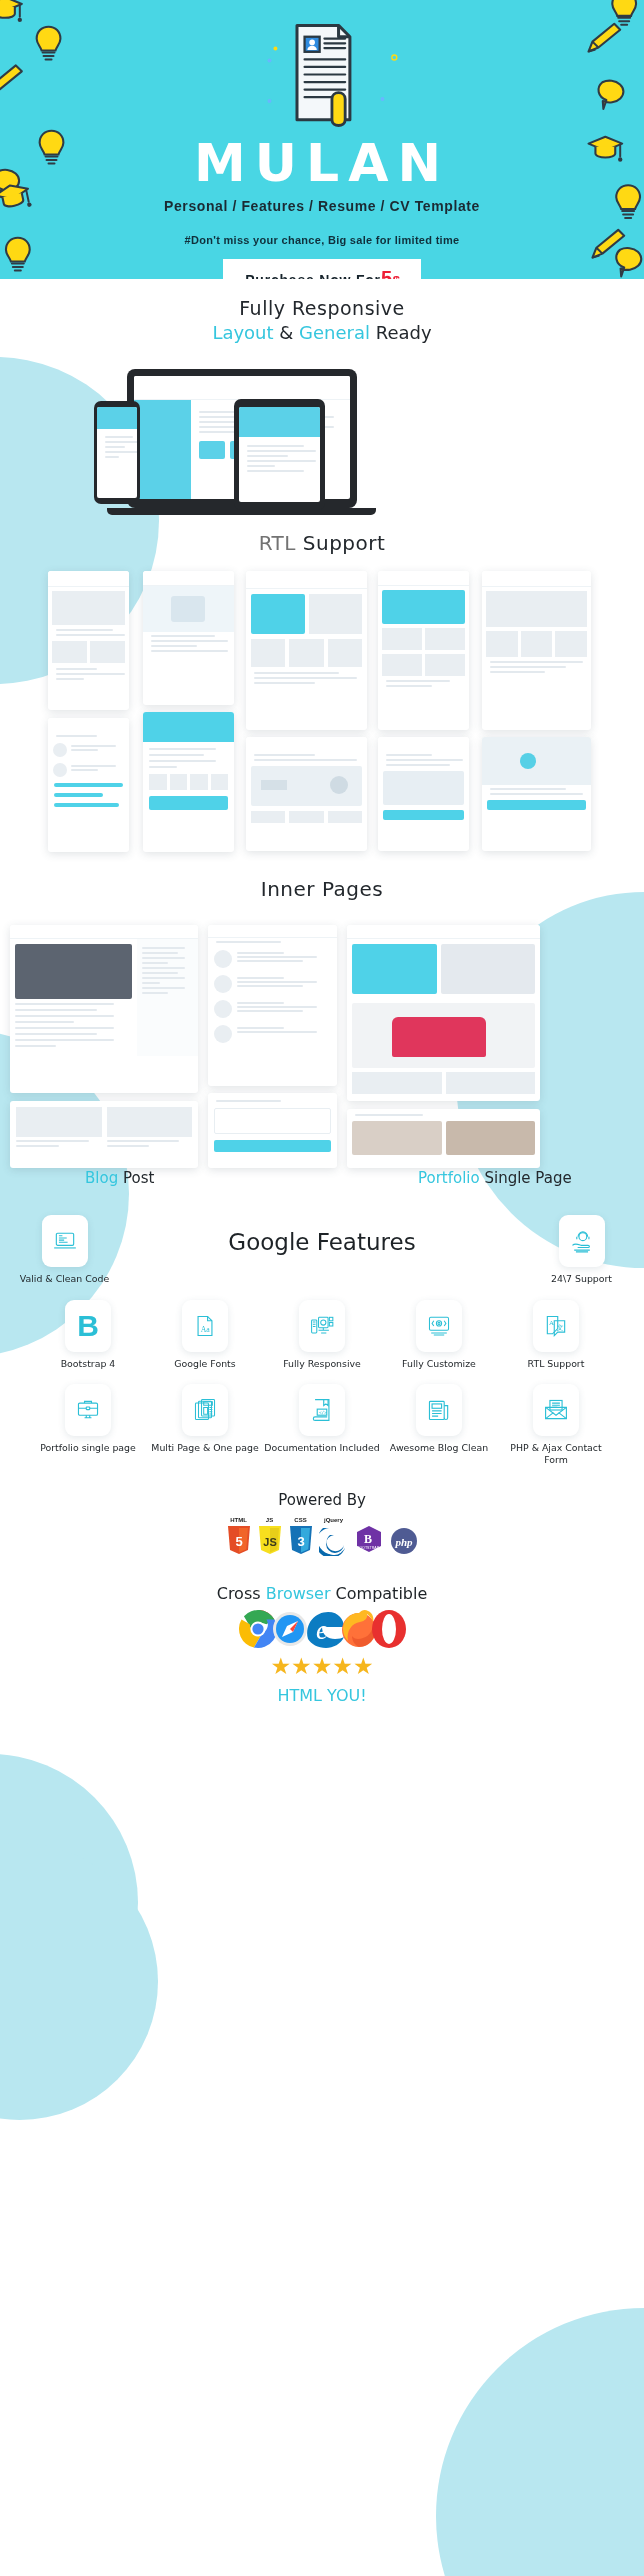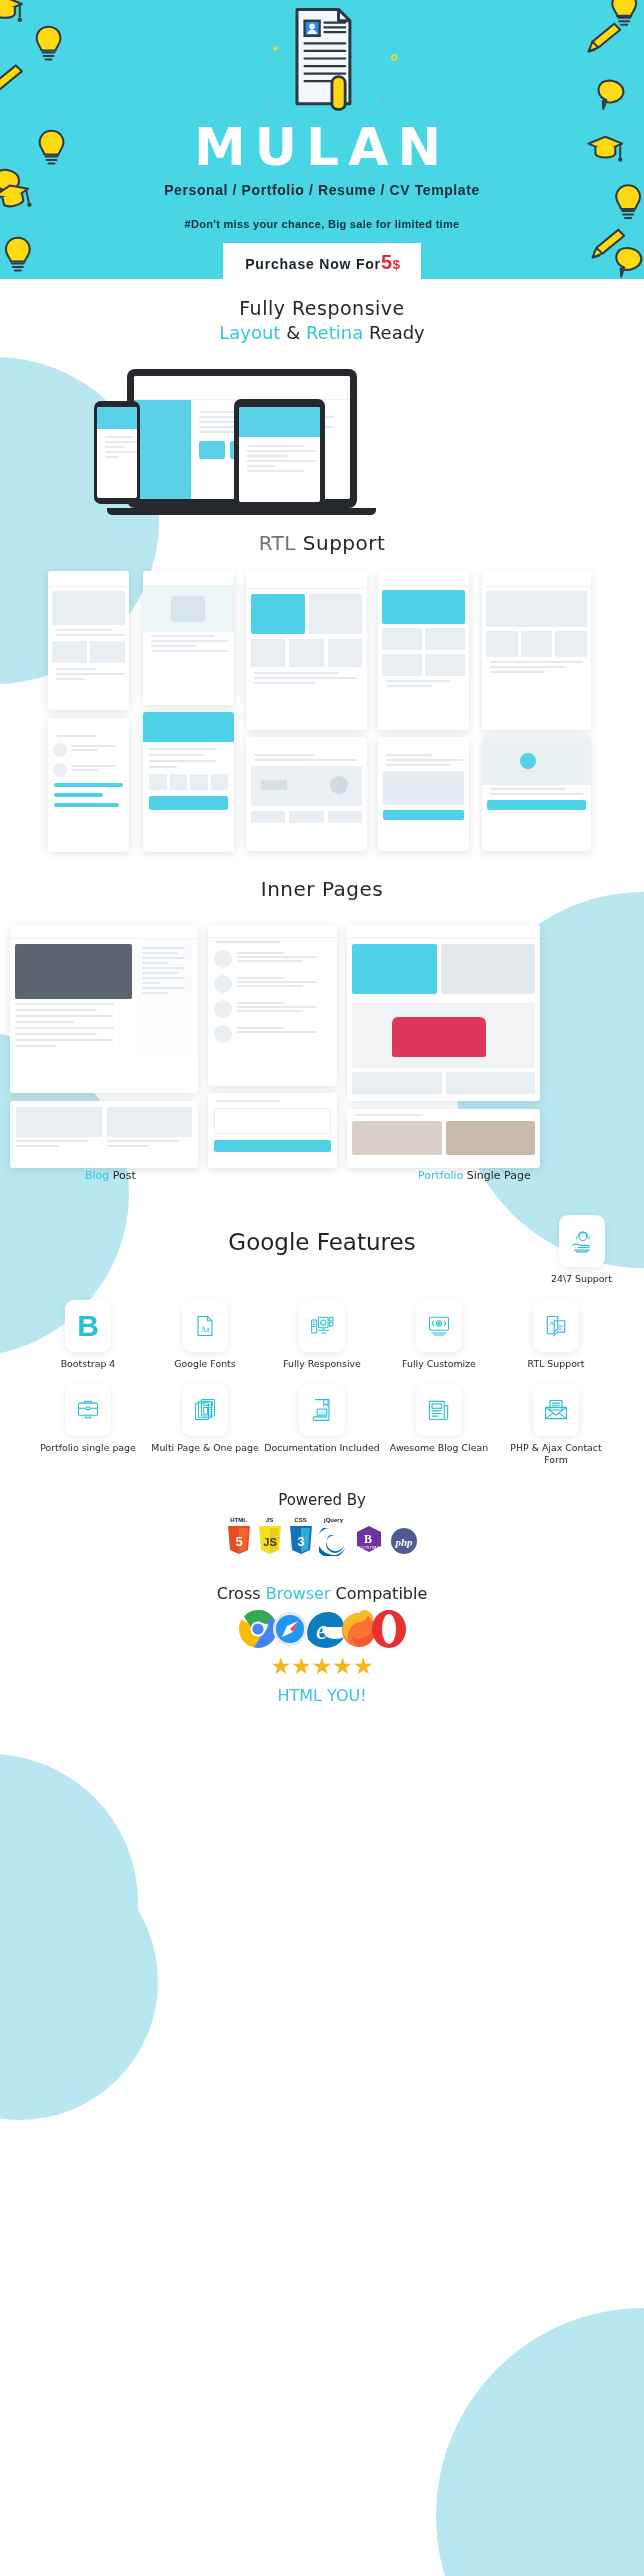--- a/index.html
+++ b/index.html
@@ -8,21 +8,21 @@
     background:#ffffff; font-family:"DejaVu Sans", sans-serif;
   }
   .page { width:644px; height:2576px; position:relative; overflow:hidden; }
 
   
   .hero {
     position:relative; width:644px; height:279px;
     background:#49d6e4; overflow:hidden;
   }
   .hero-pattern { position:absolute; inset:0; pointer-events:none; }
-  .hero-inner { position:relative; z-index:3; text-align:center; padding-top:0; }
+  .hero-inner { position:relative; z-index:3; text-align:center; padding-top:16px; }
   .doc-icon { width:85px; height:117px; margin:0 auto; display:block; }
   .brand {
     font-family:"DejaVu Sans", sans-serif;
     font-size:52px; font-weight:700; color:#ffffff;
     letter-spacing:9px; line-height:1; margin-top:4px;
   }
   .tagline {
     font-family:"Liberation Sans", sans-serif;
     font-size:14px; font-weight:700; color:#1b2a33;
     letter-spacing:0.6px; margin-top:9px;
@@ -84,21 +84,21 @@
   }
   .ph { background:#e9eef2; }
   .ln { background:#e3e9ee; height:2px; border-radius:1px; margin:3px 8px; }
   .ln.w50{width:50%} .ln.w70{width:70%} .ln.w35{width:35%} .ln.w85{width:85%}
   .cy-bar { background:#4fd2e8; }
 
   
   .inner-wrap { position:relative; margin-top:12px; height:248px; }
   .caption {
     font-family:"DejaVu Sans", sans-serif;
-    font-size:11px; color:#23282d; position:absolute;
+    font-size:15px; color:#23282d; position:absolute;
   }
   .caption .cy { color:#35c6de; }
 
   
   .feat-title {
     text-align:center; font-family:"DejaVu Sans", sans-serif;
     font-size:23px; color:#1e2327; margin-top:0;
   }
   .feat-grid { display:flex; flex-wrap:wrap; justify-content:center; }
   .feat {
@@ -207,34 +207,34 @@
             <path d="M26,52 h43"></path>
             <path d="M26,60 h43"></path>
           <path d="M26,68 h43"></path>
             <path d="M26,76 h43"></path>
             <path d="M26,84 h33"></path>
         </g>
         <path d="M55,86 c0,-9 14,-9 14,0 v22 c0,8 -14,8 -14,0 Z" fill="#ffd913" stroke="#2b3942" stroke-width="3"></path>
       </svg>
 
       <div class="brand">MULAN</div>
-      <div class="tagline">Personal / Portfolio / Resume / CV  Template</div>
+      <div class="tagline">Personal / Features / Resume / CV  Template</div>
       <div class="sale-line">#Don't miss your chance, Big sale for limited time</div>
       <button class="buy-btn">
         <span>Purchase Now For</span><span class="price">5</span><span class="cur">$</span>
       </button>
     </div>
   </section>
 
   <div class="circle" style="left:-168px; top:357px; width:327px; height:327px;"></div>
 
   <section class="content" style="padding-top:18px;">
     <div class="sec-title">Fully Responsive</div>
     <div class="sec-sub">
-      <span class="cy">Layout</span><span> &amp; </span><span class="cy">Retina</span><span> Ready</span>
+      <span class="cy">Layout</span><span> &amp; </span><span class="cy">General</span><span> Ready</span>
     </div>
 
     <div class="devices" style="height:166px;">
       <div class="dev lap">
         <div class="scr">
           <div class="mini-hdr" style="height:24px;background:#ffffff;border-bottom:1px solid #eef3f6;"></div>
           <div style="display:flex;height:99px;">
             <div style="width:57px;background:#5bd1e8;"></div>
             <div style="flex:1;padding-top:8px;">
               <div class="ln w50"></div>
@@ -552,20 +552,30 @@
     <div class="caption" style="left:418px;top:0;">
       <span class="cy">Portfolio</span><span> Single Page</span>
     </div>
   </div>
 
   <div class="circle" style="left:-119px; top:1843px; width:277px; height:277px;"></div>
 
   <section class="content" style="margin-top:22px;">
     <div style="position:relative;height:73px;">
 
+      <div class="feat" style="position:absolute;left:12px;top:0;width:105px;">
+        <div class="tile">
+          <svg viewBox="0 0 30 30" width="26" height="26" fill="none" stroke="#2bbfd6" stroke-width="1.3">
+            <rect x="5" y="6" width="20" height="14" rx="1.5"></rect>
+            <path d="M2.5,23 h25"></path>
+              <path d="M8,9 h4 M8,11.5 h9 M8,14 h6 M8,16.5 h10"></path>
+          </svg>
+        </div>
+        <div class="lbl">Valid &amp; Clean Code</div>
+      </div>
 
       <div class="feat-title" style="padding-top:14px;">Google Features</div>
 
       <div class="feat" style="position:absolute;right:10px;top:0;width:105px;">
         <div class="tile">
           <svg viewBox="0 0 30 30" width="26" height="26" fill="none" stroke="#2bbfd6" stroke-width="1.3">
             <circle cx="16" cy="10" r="4.5"></circle>
             <path d="M10.5,10 a5.5,5.5 0 0,1 11,0"></path>
             <path d="M9,10 v3 M23,10 v3"></path>
             <path d="M4,20 c3,-3 7,-1 10,0 h8 c2,0 2,2.5 0,2.5 h-12"></path>

